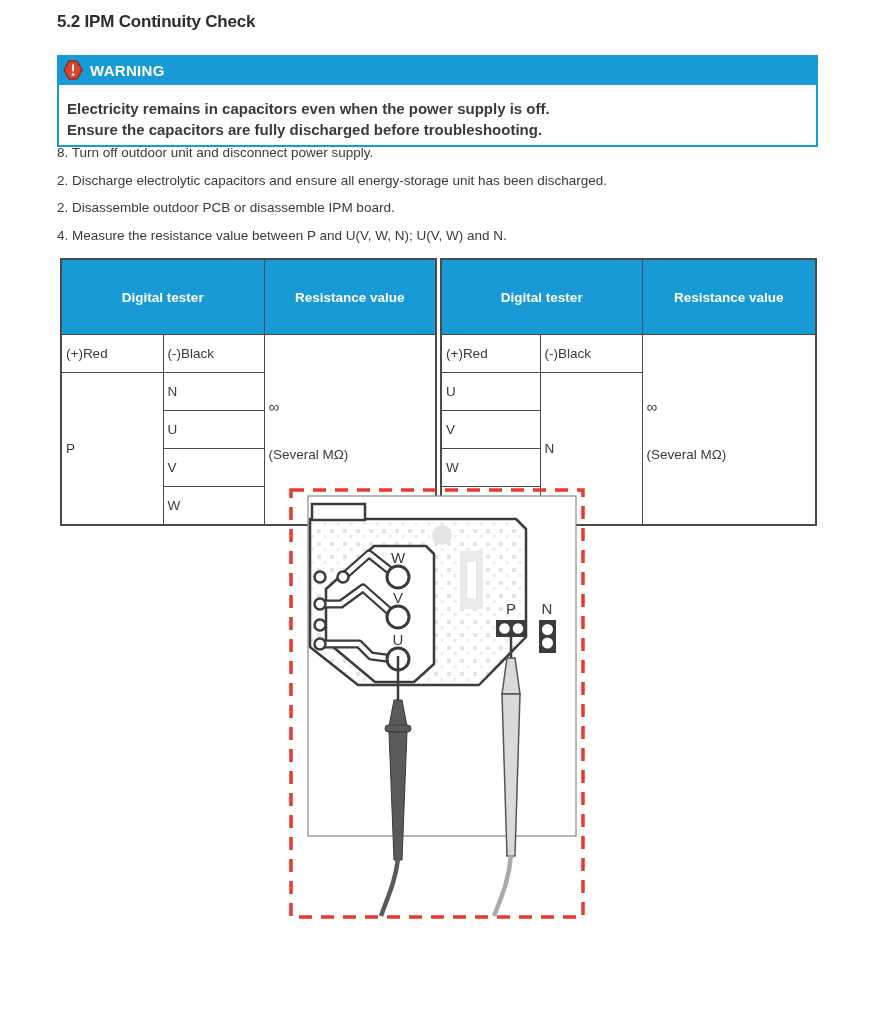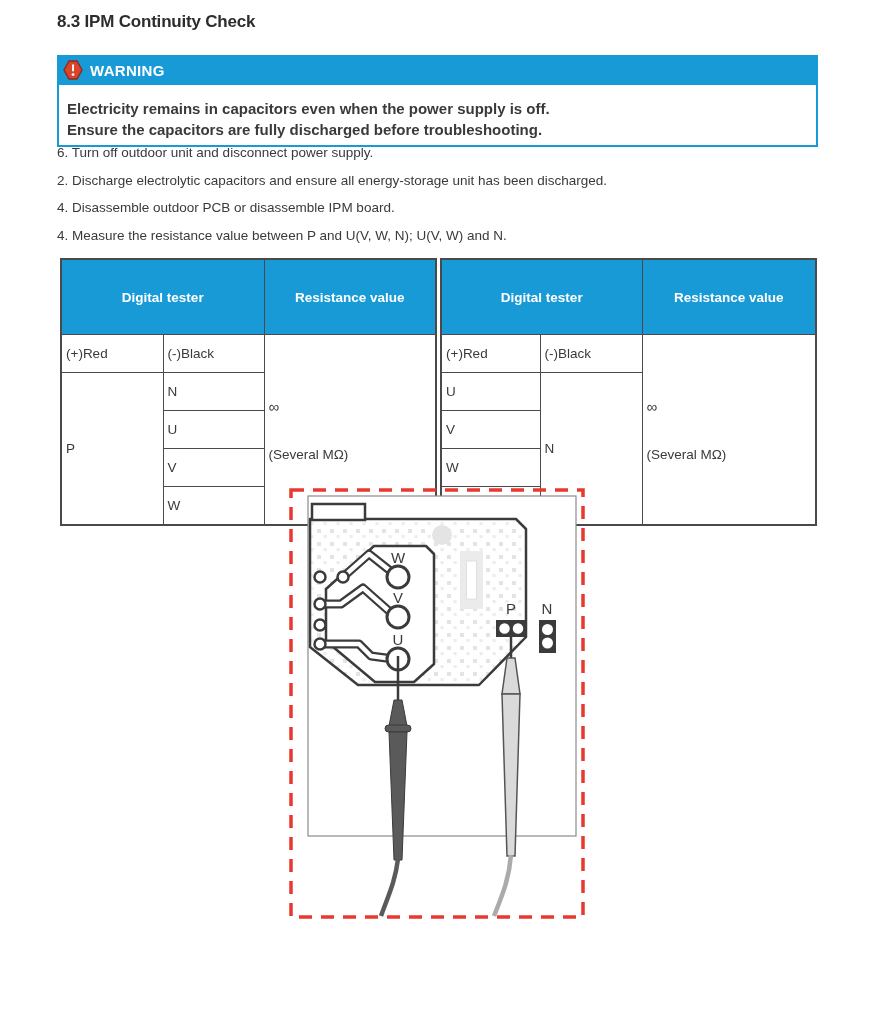--- a/index.html
+++ b/index.html
@@ -46,41 +46,41 @@
   .dash-rect { stroke:var(--dash-red,#e9392e); }
   .warn-icon-body { fill:var(--warning-icon-red,#d9452c); }
   
   .note { position:absolute; left:57px; top:986px; font-size:13.5px; font-weight:bold; color:var(--text-dark,#3a3a3a); }
 </style>
 </head>
 <body>
 
 <div class="page">
 
-  <div class="title">8.3 IPM Continuity Check</div>
+  <div class="title">5.2 IPM Continuity Check</div>
 
   <div class="warn">
     <div class="warn-head">
       <svg width="20" height="20" viewBox="0 0 20 20">
         <polygon class="warn-icon-body" points="6,1 14,1 19,10 14,19 6,19 1,10" stroke="#8e2a1c" stroke-width="1.4"></polygon>
         <rect x="9.1" y="4.3" width="1.9" height="7.2" rx="0.95" fill="#fff"></rect>
         <circle cx="10.05" cy="14.6" r="1.4" fill="#fff"></circle>
       </svg>
       <span class="warn-label">WARNING</span>
     </div>
     <div class="warn-body">
       <div>Electricity remains in capacitors even when the power supply is off.</div>
       <div>Ensure the capacitors are fully discharged before troubleshooting.</div>
     </div>
   </div>
 
   <div class="steps">
-    <div class="step">6. Turn off outdoor unit and disconnect power supply.</div>
+    <div class="step">8. Turn off outdoor unit and disconnect power supply.</div>
     <div class="step">2. Discharge electrolytic capacitors and ensure all energy-storage unit has been discharged.</div>
-    <div class="step">4. Disassemble outdoor PCB or disassemble IPM board.</div>
+    <div class="step">2. Disassemble outdoor PCB or disassemble IPM board.</div>
     <div class="step">4. Measure the resistance value between P and U(V, W, N); U(V, W) and N.</div>
   </div>
 
   <div class="tables">
 
     <table class="ct">
       <colgroup>
           <col style="width:102px">
           <col style="width:101px">
           <col style="width:172px">

